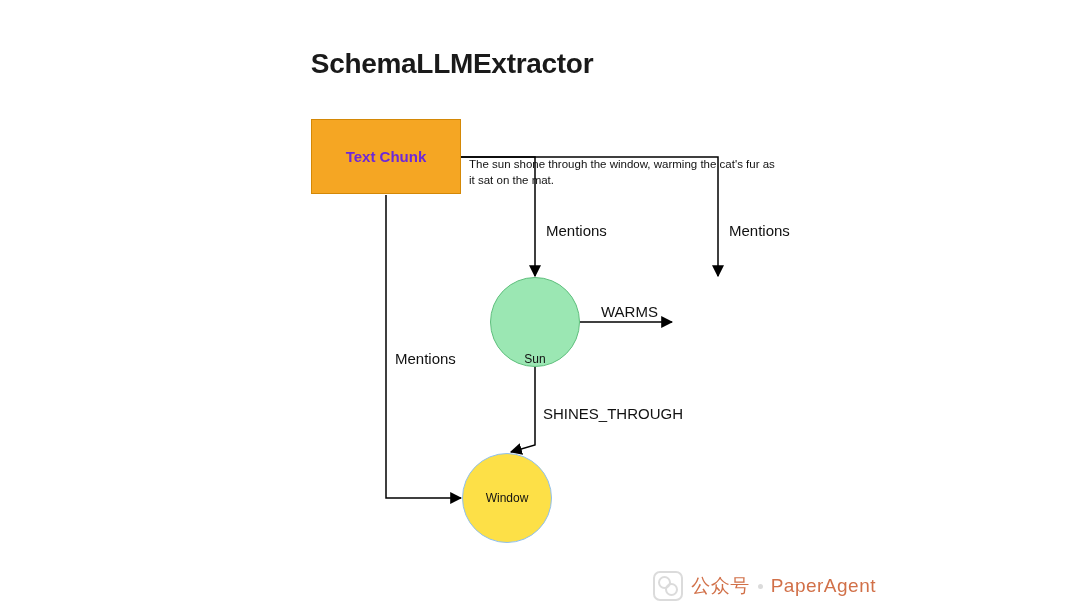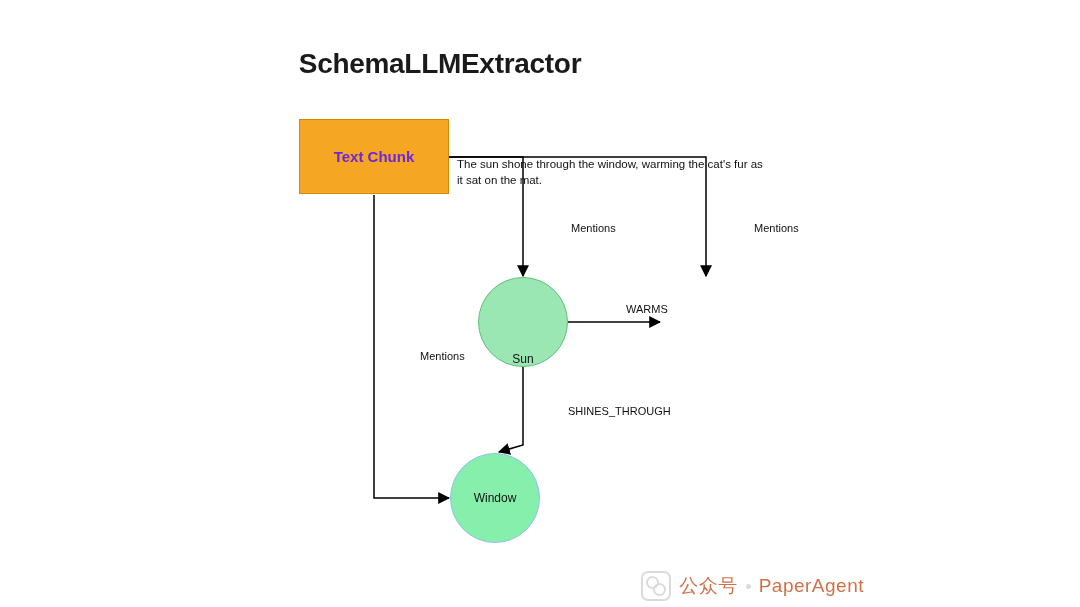--- a/index.html
+++ b/index.html
@@ -16,21 +16,21 @@
     left: 50%;
     top: 48px;
     transform: translateX(-50%);
     font-size: 28px;
     font-weight: 700;
     color: #1a1a1a;
     letter-spacing: -0.3px;
   }
   .canvas {
     position: absolute;
-    left: 4px; top: 0; width: 872px; height: 607px;
+    left: 16px; top: 0; width: 872px; height: 607px;
   }
   .node-rect {
     position: absolute;
     display: flex;
     align-items: center;
     justify-content: center;
     font-weight: 600;
     color: #6d28d9;
   }
   .text-chunk {
@@ -46,27 +46,26 @@
     border-radius: 50%;
     display: flex;
     align-items: center;
     justify-content: center;
     font-size: 12px;
     font-weight: 500;
     color: #111;
   }
   .sun    { background: #9be7b3; border: 1px solid #5fbf7d; }
   .cat    { background: #f6b8bb; border: 1px solid #e48a8e; }
-  .window { background: #86efac; border: 1px solid #8fc0ef; }
+  .window { background: #fde047; border: 1px solid #8fc0ef; }
   .edge-label {
     position: absolute;
-    font-size: 11px;
+    font-size: 15px;
     color: #111;
     white-space: nowrap;
-    margin-left: 37px;
   }
   .sentence {
     position: absolute;
     font-size: 11.5px;
     color: #111;
     line-height: 1.35;
   }
   svg { position: absolute; left: 0; top: 0; }
   .arrow-line { stroke: #000; stroke-width: 1.5; fill: none; }
   .arrow-head { fill: #000; }

